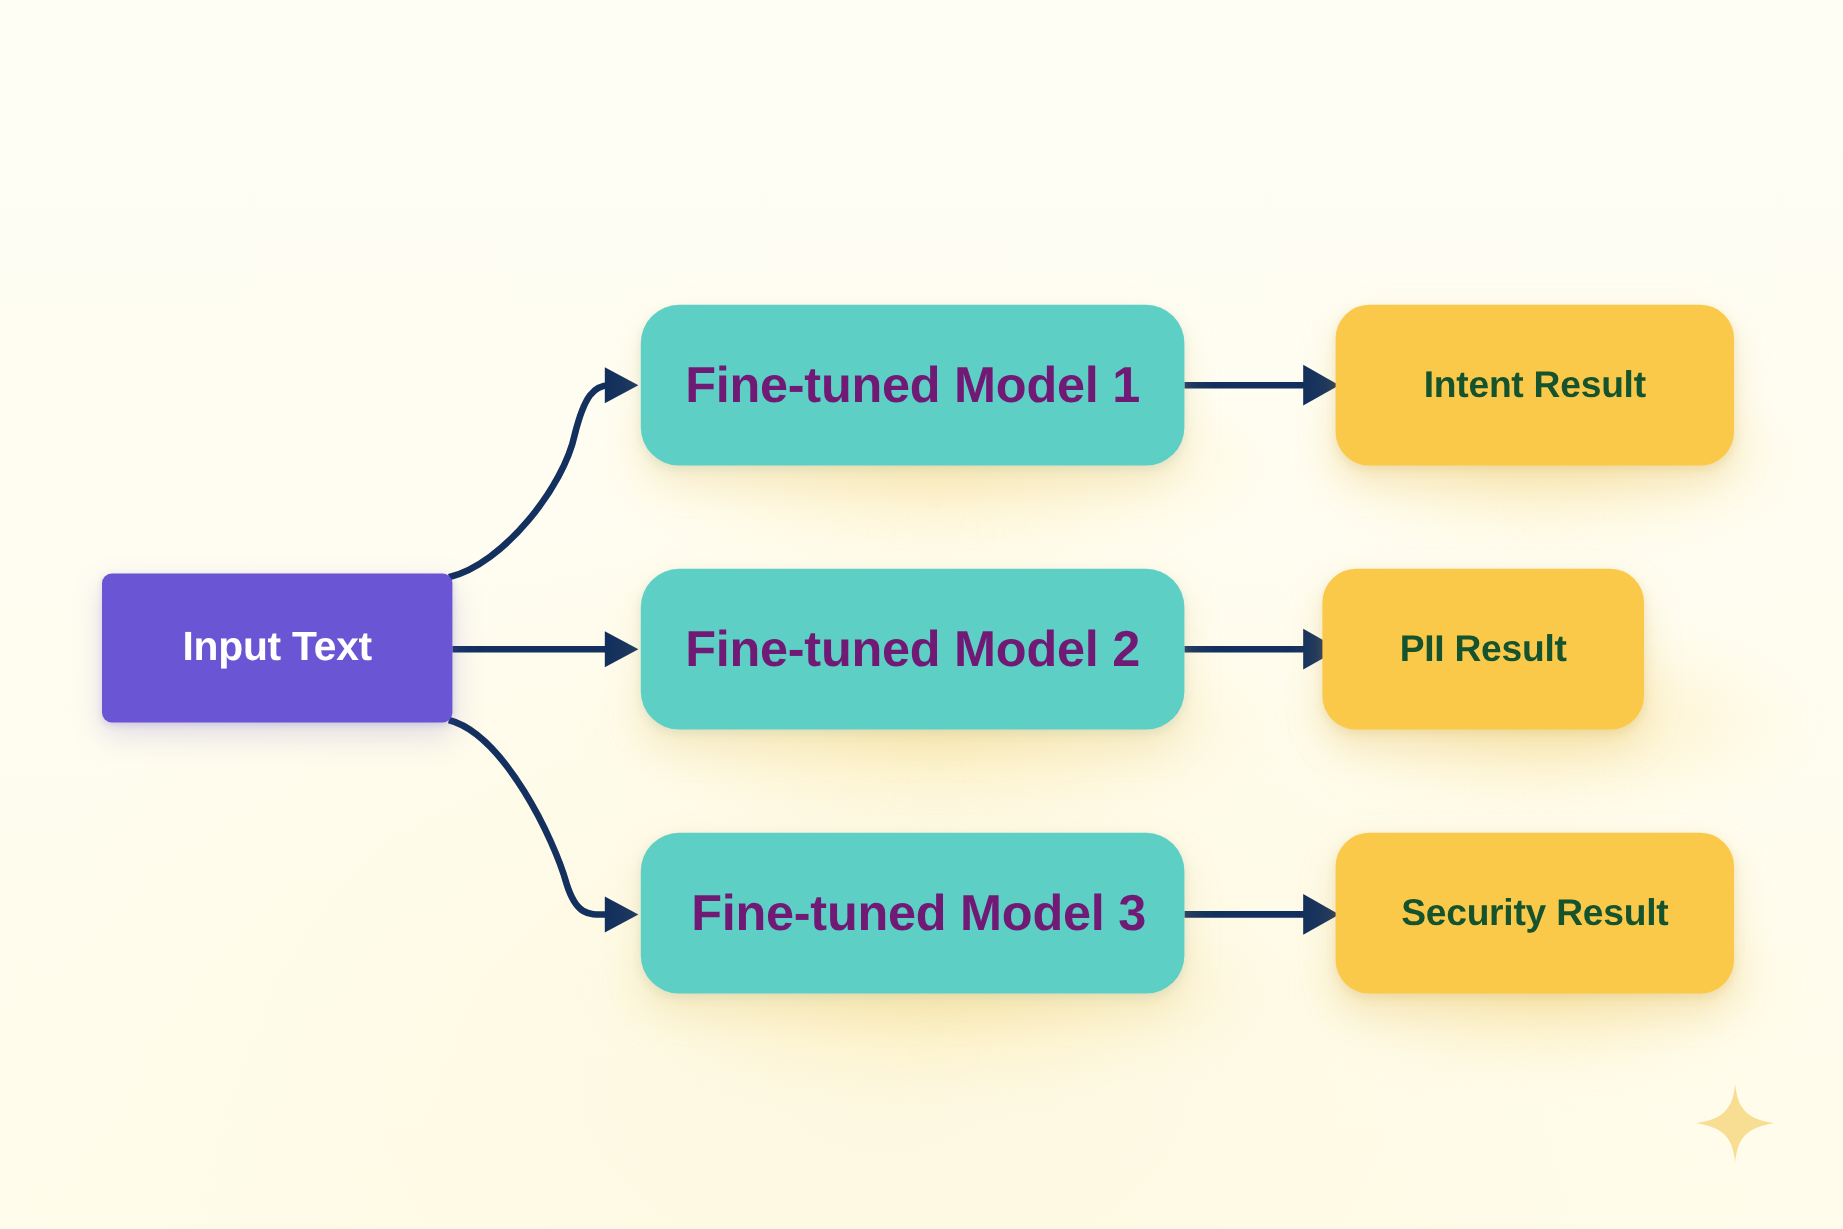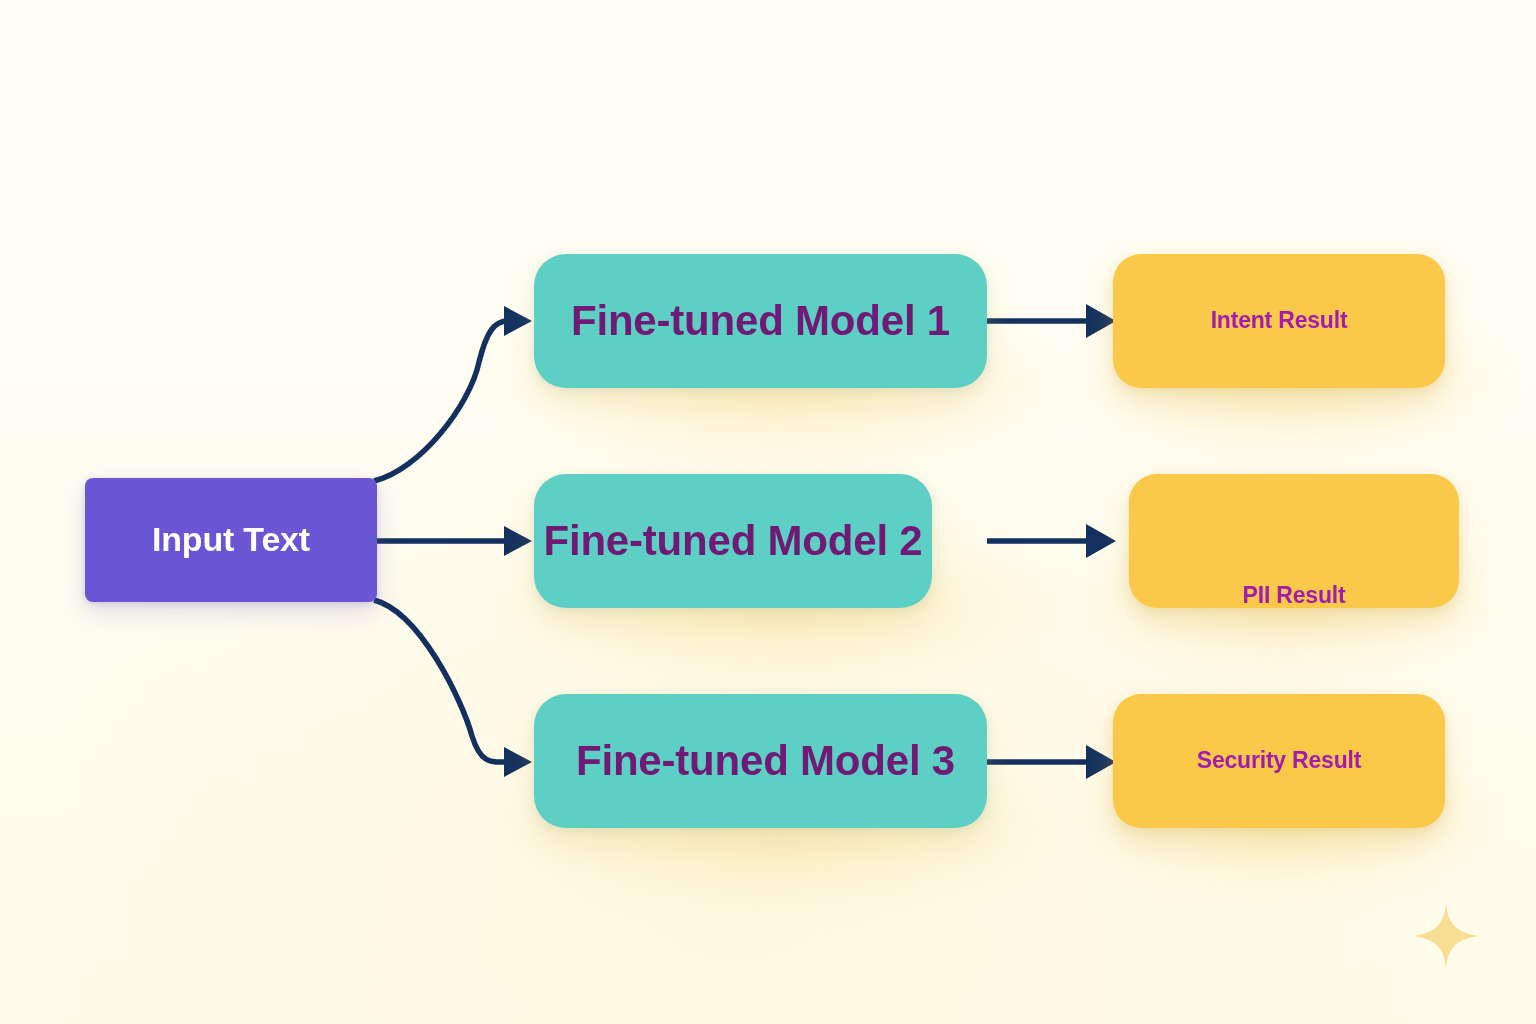--- a/index.html
+++ b/index.html
@@ -67,22 +67,22 @@
     color: #701a75;
     font-size: 42px;
   }
 
   .node-result {
     background: #fbc94a;
     border-radius: 28px;
     box-shadow: 0 14px 30px rgba(219,180,70,0.25), 0 3px 8px rgba(190,150,50,0.16);
   }
   .node-result .label {
-    color: #a21caf;
-    font-size: 23px;
+    color: #14532d;
+    font-size: 31px;
   }
 
   
   #connectors {
     position: absolute;
     left: 0;
     top: 0;
     width: 1536px;
     height: 1024px;
     pointer-events: none;
@@ -134,31 +134,31 @@
     <polygon class="arrowhead" points="1086,745 1116,762 1086,779"></polygon>
   </svg>
 
   <div class="node node-input" style="left:85px; top:478px; width:292px; height:124px;">
     <span class="label">Input Text</span>
   </div>
 
   <div class="node node-model" style="left:534px; top:254px; width:453px; height:134px;">
     <span class="label">Fine-tuned Model 1</span>
   </div>
-  <div class="node node-model" style="left:534px; top:474px; width:398px; height:134px;">
+  <div class="node node-model" style="left:534px; top:474px; width:453px; height:134px;">
     <span class="label">Fine-tuned Model 2</span>
   </div>
   <div class="node node-model" style="left:534px; top:694px; width:453px; height:134px;padding-left:10px;">
     <span class="label">Fine-tuned Model 3</span>
   </div>
 
   <div class="node node-result" style="left:1113px; top:254px; width:332px; height:134px;">
     <span class="label">Intent Result</span>
   </div>
-  <div class="node node-result" style="left:1129px; top:474px; width:330px; height:134px;align-items:flex-end;">
+  <div class="node node-result" style="left:1102px; top:474px; width:268px; height:134px;">
     <span class="label">PII Result</span>
   </div>
   <div class="node node-result" style="left:1113px; top:694px; width:332px; height:134px;">
     <span class="label">Security Result</span>
   </div>
 
   <svg id="sparkle" style="left:1412px; top:902px; width:68px; height:68px;" viewBox="0 0 100 100">
     <path d="M50 2 C53 30 62 45 98 50 C62 55 53 70 50 98 C47 70 38 55 2 50 C38 45 47 30 50 2 Z" fill="#f8de93"></path>
   </svg>
 

